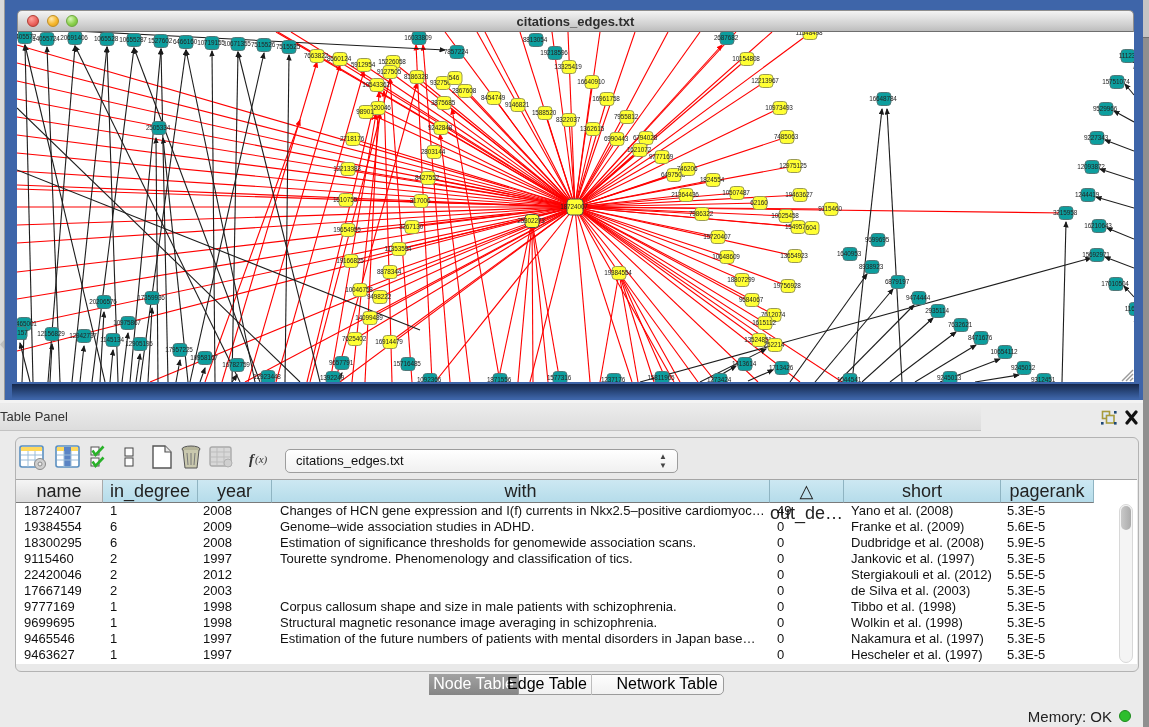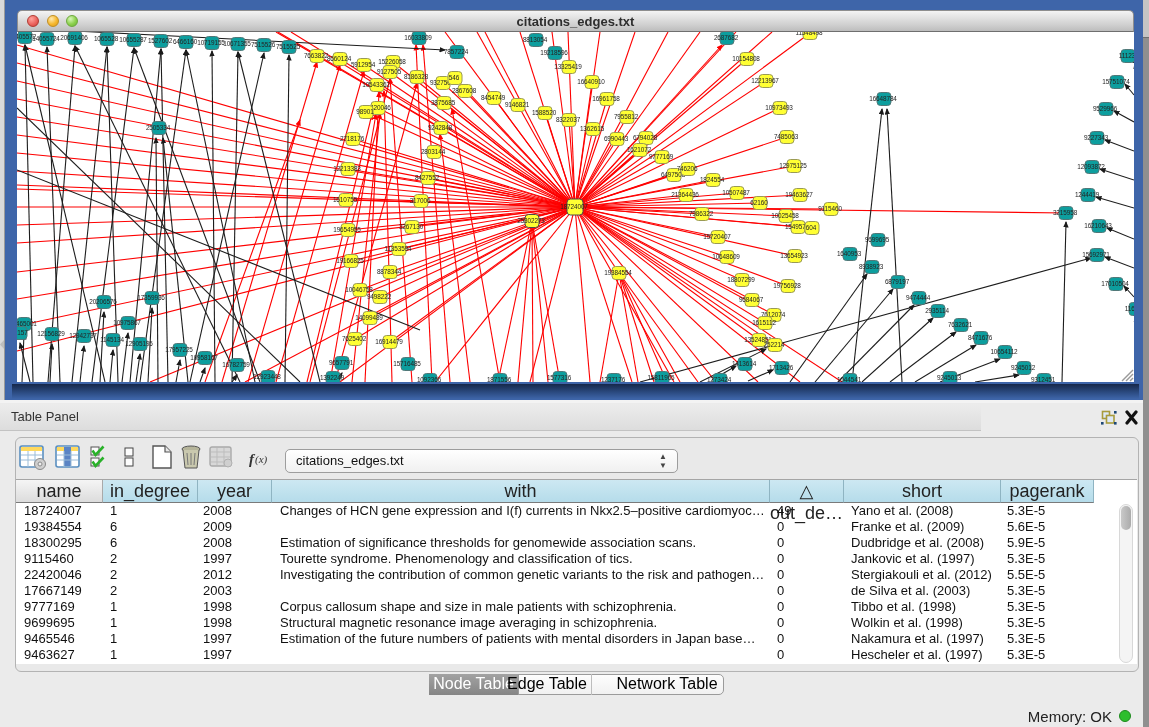--- a/index.html
+++ b/index.html
@@ -16,21 +16,21 @@
 #title{left:17px;top:14px;width:1117px;text-align:center;font-size:13px;font-weight:bold;color:#2e2e2e}
 .light{width:12px;height:12px;border-radius:50%;top:15px}
 #l1{left:27px;background:radial-gradient(circle at 35% 30%,#ffa39b,#ec6560 55%,#d03b34);border:1px solid #b03b32}
 #l2{left:47px;background:radial-gradient(circle at 35% 30%,#ffe9b0,#f6b82e 55%,#df9a19);border:1px solid #c08e22}
 #l3{left:66px;background:radial-gradient(circle at 35% 30%,#d6f6b8,#8cd14c 55%,#6ab33a);border:1px solid #6da83c}
 #divmark{left:572px;top:400px;width:0;height:0;border-left:4px solid transparent;border-right:4px solid transparent;border-bottom:5px solid #5a5a5a}
 #lmark{left:0px;top:340px;width:4px;height:9px;background:#bdbdbd;clip-path:polygon(100% 0,0 50%,100% 100%)}
 
 #tp{left:0;top:403px;width:1143px;height:324px;background:#ebebeb}
 #tphead{left:0;top:404px;width:981px;height:27px;background:linear-gradient(#ececec,#dddddd);
- border-bottom:1px solid #c3c3c3;color:#333;font-size:13px;line-height:26px;padding-left:11px}
+ border-bottom:1px solid #c3c3c3;color:#333;font-size:13px;line-height:26px;}
 
 #panel{left:15px;top:437px;width:1124px;height:235px;background:#e9e9e9;border:1px solid #b3b3b3;border-radius:6px}
 #dd{left:285px;top:449px;width:393px;height:24px;background:linear-gradient(#fff,#f0f0f0);
  border:1px solid #9d9d9d;border-radius:5px;font-size:13px;color:#111;line-height:22px;padding-left:10px}
 #ddar{left:656px;top:452px;width:14px;height:18px;font-size:8px;color:#444;line-height:9px;text-align:center}
 
 #tbl{left:16px;top:479px;width:1121px;height:185px;background:#fff;border-top:1px solid #a5a5a5;overflow:hidden}
 .th{position:absolute;top:480px;height:23px;background:linear-gradient(#cde8f2,#b5dcea);border-right:1px solid #8fb4c2;
  border-bottom:1px solid #7a7a7a;font-size:18px;color:#222;text-align:center;line-height:22px}
 #h1{left:16px;width:87px;background:linear-gradient(#f5f5f5,#dcdcdc);border-right:1px solid #a9a9a9}
@@ -645,20 +645,21 @@
     <span class="c3">2008</span>
     <span class="c4">Changes of HCN gene expression and I(f) currents in Nkx2.5–positive cardiomyoc…</span>
     <span class="c5">49</span>
     <span class="c6">Yano et al. (2008)</span>
     <span class="c7">5.3E-5</span>
   </div>
 <div class="tr" style="top:519px">
     <span class="c1">19384554</span>
     <span class="c2">6</span>
     <span class="c3">2009</span>
+    <span class="c4">Genome–wide association studies in ADHD.</span>
     <span class="c5">0</span>
     <span class="c6">Franke et al. (2009)</span>
     <span class="c7">5.6E-5</span>
   </div>
 <div class="tr" style="top:535px">
     <span class="c1">18300295</span>
     <span class="c2">6</span>
     <span class="c3">2008</span>
     <span class="c4">Estimation of significance thresholds for genomewide association scans.</span>
     <span class="c5">0</span>
@@ -671,21 +672,20 @@
     <span class="c3">1997</span>
     <span class="c4">Tourette syndrome. Phenomenology and classification of tics.</span>
     <span class="c5">0</span>
     <span class="c6">Jankovic et al. (1997)</span>
     <span class="c7">5.3E-5</span>
   </div>
 <div class="tr" style="top:567px">
     <span class="c1">22420046</span>
     <span class="c2">2</span>
     <span class="c3">2012</span>
-    <span class="c4">Investigating the contribution of common genetic variants to the risk and pathogen…</span>
     <span class="c5">0</span>
     <span class="c6">Stergiakouli et al. (2012)</span>
     <span class="c7">5.5E-5</span>
   </div>
 <div class="tr" style="top:583px">
     <span class="c1">17667149</span>
     <span class="c2">2</span>
     <span class="c3">2003</span>
     <span class="c5">0</span>
     <span class="c6">de Silva et al. (2003)</span>

